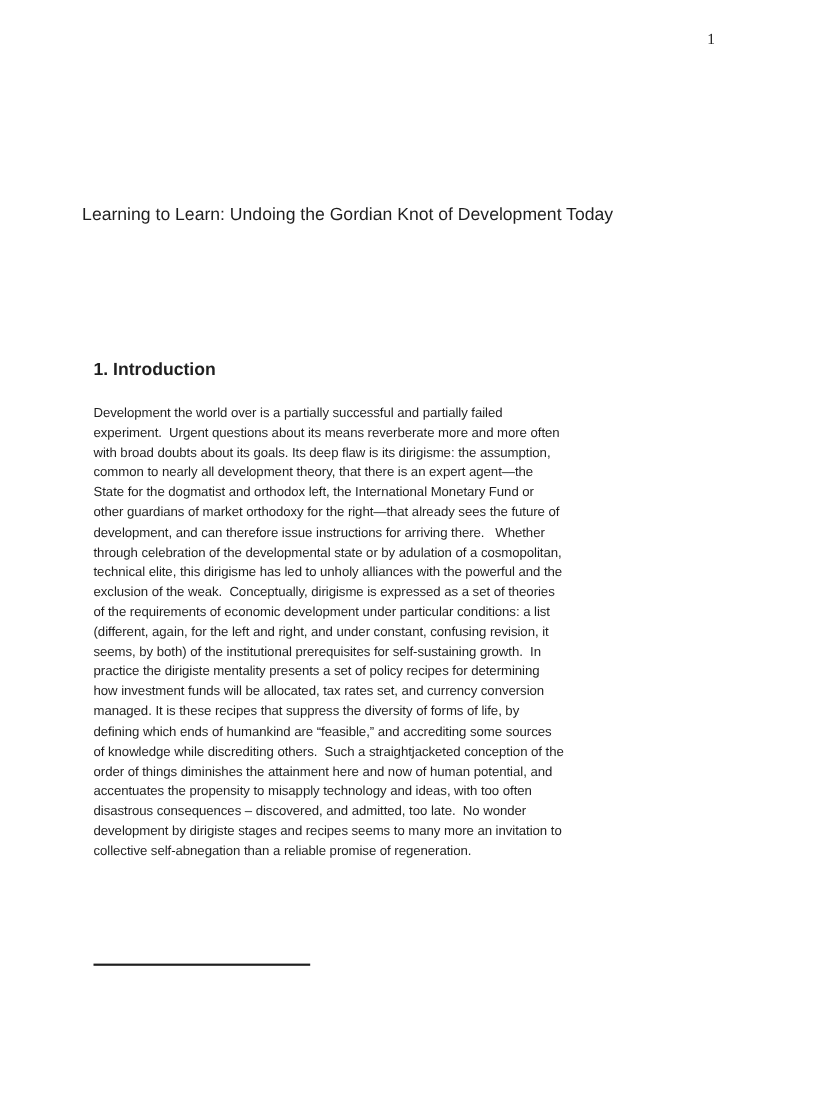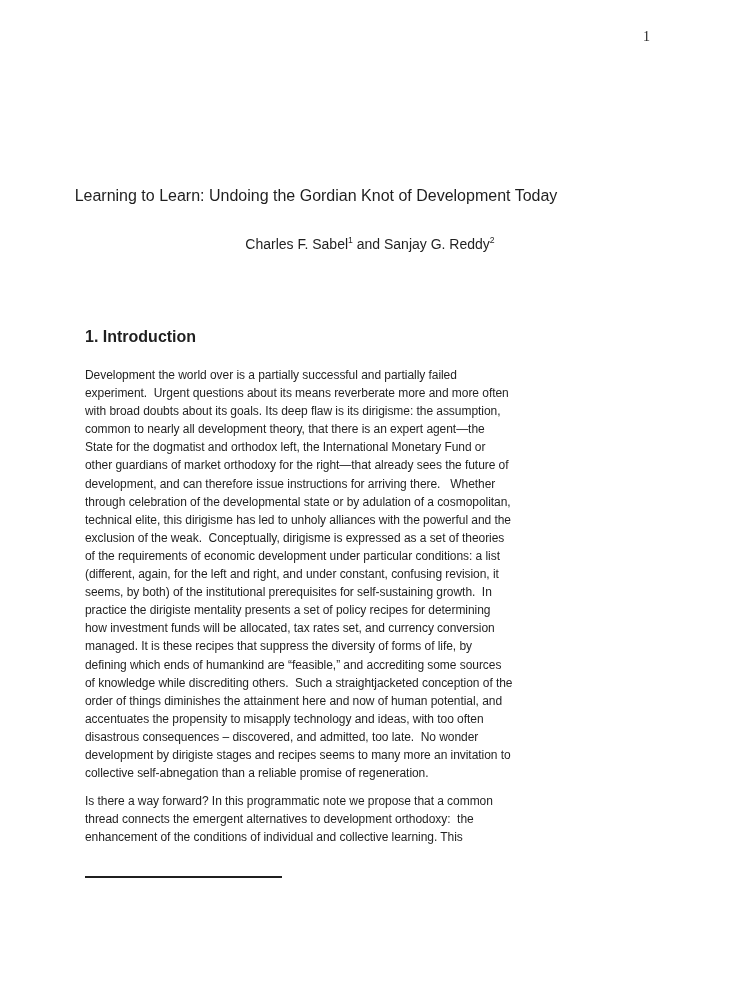--- a/index.html
+++ b/index.html
@@ -84,21 +84,20 @@
 </style>
 </head>
 <body>
 
 <div class="page">
 
   <div class="page-number">1</div>
 
   <h1 class="title">Learning to Learn: Undoing the Gordian Knot of Development Today</h1>
 
-  <div class="authors"><span>Charles F. Sabel</span><sup>1</sup><span> and </span><span>Sanjay G. Reddy</span><sup>2</sup></div>
 
   <h2 class="section-heading">1. Introduction</h2>
 
   <div class="para para1">Development the world over is a partially successful and partially failed
 experiment.  Urgent questions about its means reverberate more and more often
 with broad doubts about its goals. Its deep flaw is its dirigisme: the assumption,
 common to nearly all development theory, that there is an expert agent—the
 State for the dogmatist and orthodox left, the International Monetary Fund or
 other guardians of market orthodoxy for the right—that already sees the future of
 development, and can therefore issue instructions for arriving there.   Whether
@@ -112,20 +111,17 @@
 how investment funds will be allocated, tax rates set, and currency conversion
 managed. It is these recipes that suppress the diversity of forms of life, by
 defining which ends of humankind are “feasible,” and accrediting some sources
 of knowledge while discrediting others.  Such a straightjacketed conception of the
 order of things diminishes the attainment here and now of human potential, and
 accentuates the propensity to misapply technology and ideas, with too often
 disastrous consequences – discovered, and admitted, too late.  No wonder
 development by dirigiste stages and recipes seems to many more an invitation to
 collective self-abnegation than a reliable promise of regeneration.</div>
 
-  <div class="para para2">Is there a way forward? In this programmatic note we propose that a common
-thread connects the emergent alternatives to development orthodoxy:  the
-enhancement of the conditions of individual and collective learning. This</div>
 
   <div class="footnote-rule"></div>
 
 
 </div>
 
 </body></html>

